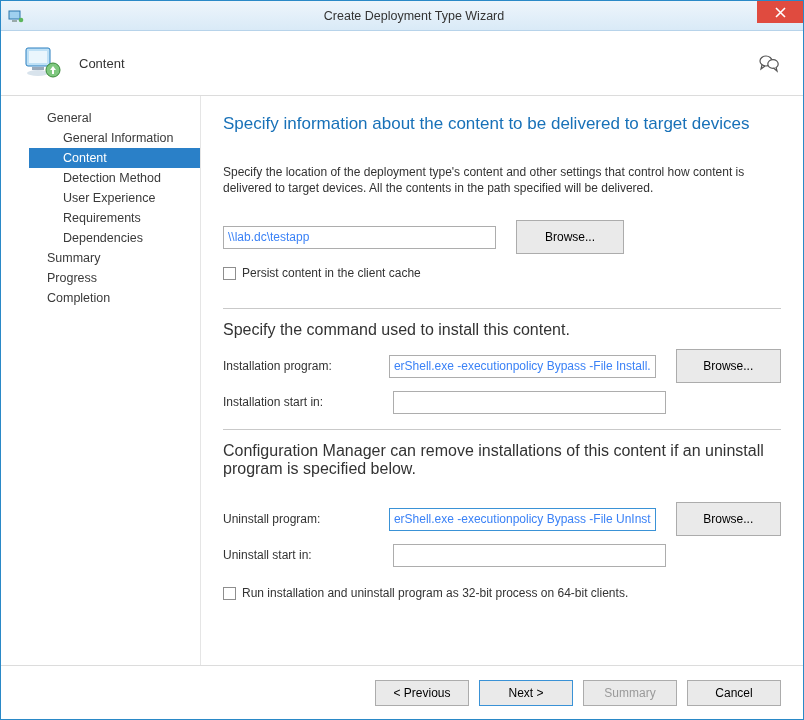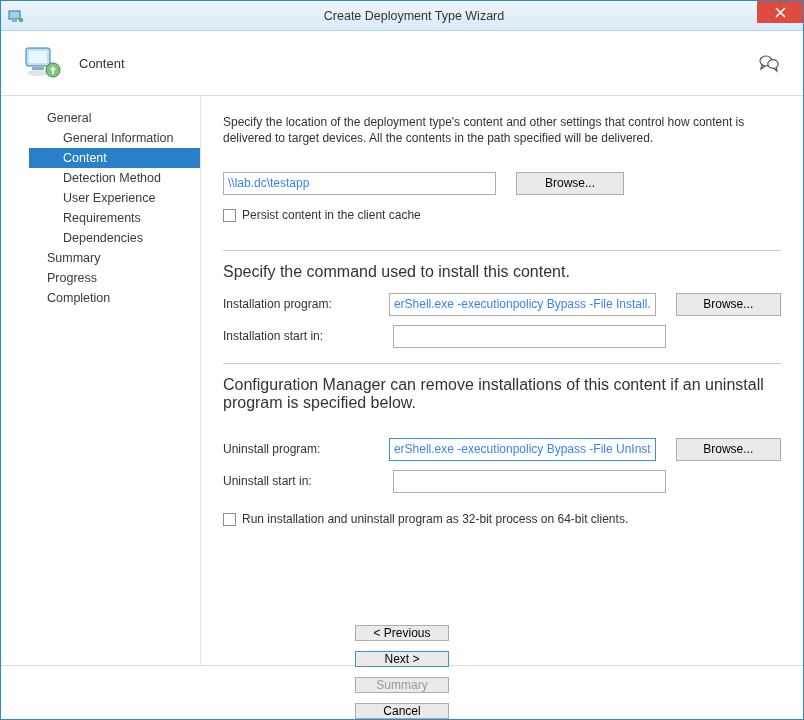--- a/index.html
+++ b/index.html
@@ -21,26 +21,26 @@
   .sidebar .sub-item  { padding: 3px 0 3px 34px; cursor: default; }
   .sidebar .active { background: #2a80c8; color: #fff; }
   .content { flex: 1; display: flex; flex-direction: column; padding: 18px 22px 0 22px; min-width: 0; }
   .content h1 { font-weight: 400; font-size: 17px; color: #1871b8; margin-bottom: 30px; }
   .desc { font-size: 12px; color: #333; line-height: 1.35; margin-bottom: 24px; }
   .form-row { display: flex; align-items: center; font-size: 12px; color: #333; margin-bottom: 6px; min-height: 26px; }
   .form-row .lbl { width: 170px; }
   .form-row input[type=text] { width: 273px; height: 23px; border: 1px solid #adadad; font-size: 12px; padding: 0 4px; background: #fff; text-align: left; color:#3b82f6; }
   .form-row input[type=text]:disabled { background: #fff; color:#222; }
   .overflow-left input[type=text] { direction: ltr; }
-  .browse-btn { width: 108px; height: 23px; margin-left: 20px; border: 1px solid #acacac; background: #eaeaea; font-size: 12px; cursor: default; }
+  .browse-btn { width: 108px; height: 34px; margin-left: 20px; border: 1px solid #acacac; background: #eaeaea; font-size: 12px; cursor: default; }
   .checkbox-row { display: flex; align-items: center; font-size: 12px; color: #333; margin: 6px 0 10px 0; }
   .checkbox-row .box { width: 13px; height: 13px; border: 1px solid #8e8e8e; background: #fff; margin-right: 6px; flex-shrink: 0; }
   .section-sep { height: 1px; background: #c9c9c9; margin: 8px 0 12px 0; }
   .section-intro { font-size: 16px; color: #333; margin-bottom: 10px; }
-  .footer { height: 54px; border-top: 1px solid #dcdcdc; display: flex; align-items: center; justify-content: flex-end; padding: 0 22px; gap: 10px; flex-direction: column; }
+  .footer { height: 54px; border-top: 1px solid #dcdcdc; display: flex; align-items: center; justify-content: flex-end; padding: 0 22px; gap: 10px; }
   .footer button { width: 94px; height: 26px; border: 1px solid #acacac; background: #eaeaea; font-size: 12px; cursor: default; }
   .footer button.primary { border: 1px solid #3a92d6; }
   .footer button:disabled { color: #9a9a9a; }
 </style>
 </head>
 <body>
 
 <div class="window">
 
   <div class="titlebar">
@@ -93,20 +93,21 @@
       <div class="sub-item">Detection Method</div>
       <div class="sub-item">User Experience</div>
       <div class="sub-item">Requirements</div>
       <div class="sub-item">Dependencies</div>
       <div class="top-item">Summary</div>
       <div class="top-item">Progress</div>
       <div class="top-item">Completion</div>
     </div>
 
     <div class="content">
+      <h1>Specify information about the content to be delivered to target devices</h1>
       <div class="desc">Specify the location of the deployment type's content and other settings that control how content is delivered to target devices. All the contents in the path specified will be delivered.</div>
 
       <div class="form-row">
         <input type="text" value="\\lab.dc\testapp" style="">
         <button class="browse-btn">Browse...</button>
       </div>
 
       <div class="checkbox-row">
         <span class="box"></span>
         <span>Persist content in the client cache</span>

